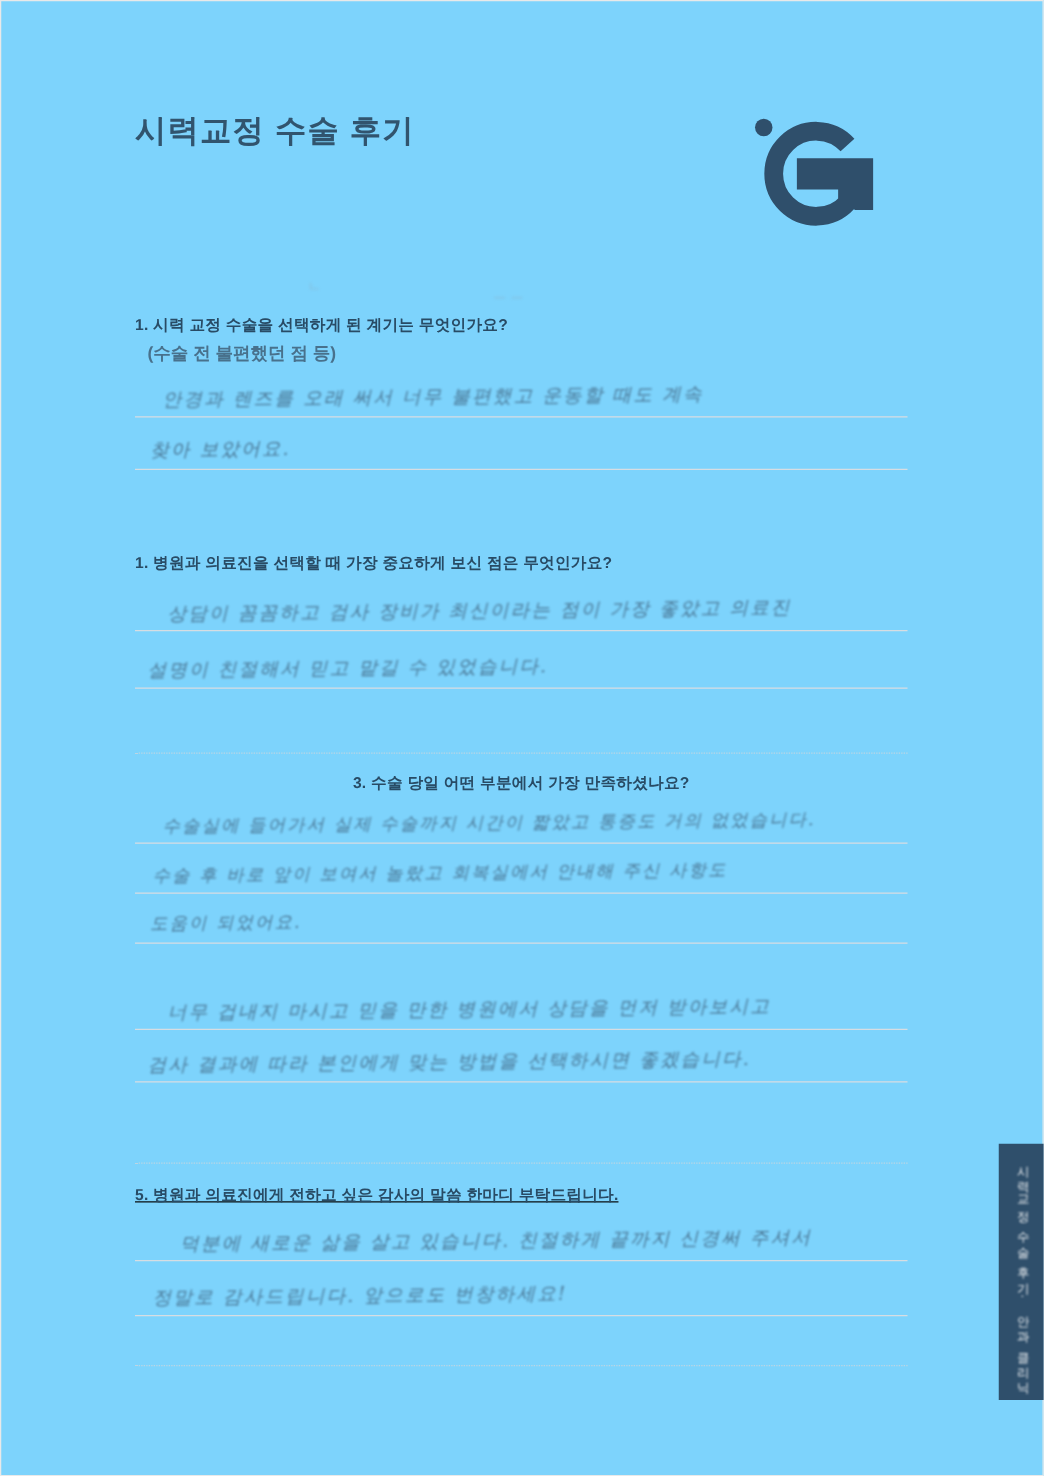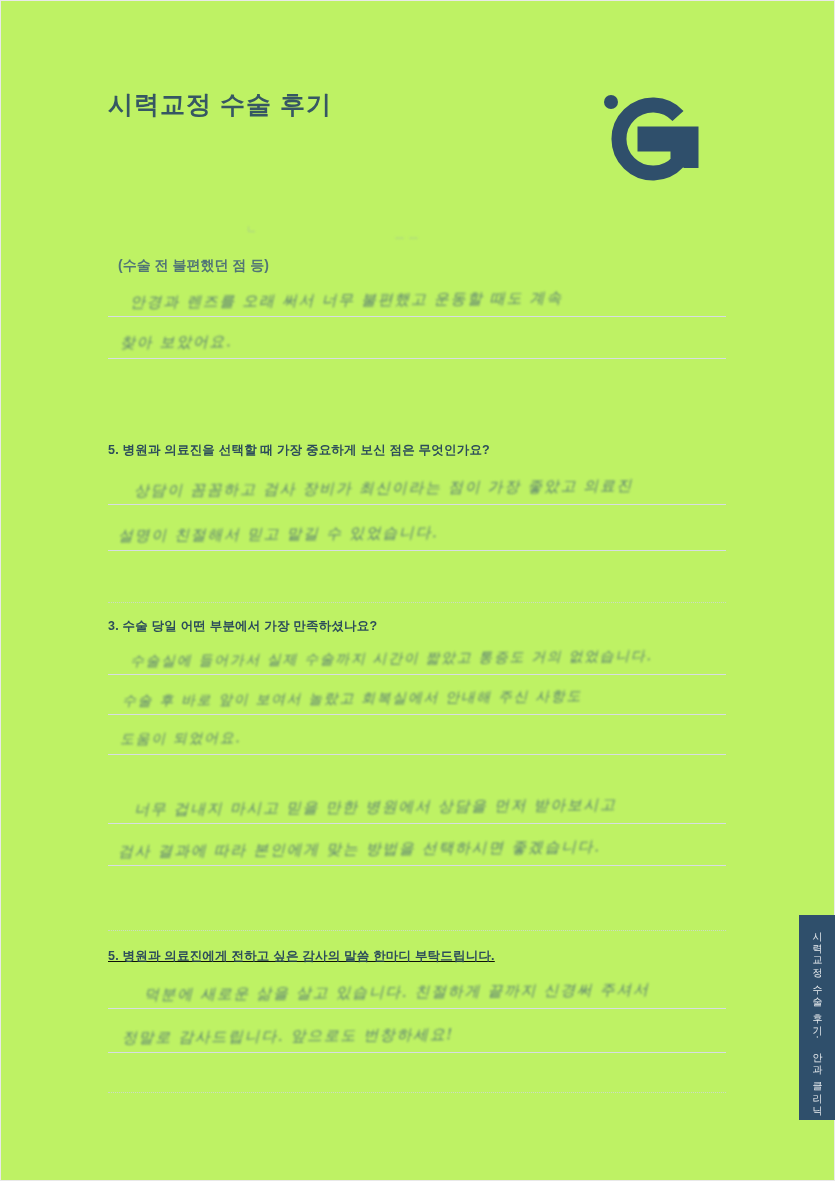--- a/index.html
+++ b/index.html
@@ -14,21 +14,21 @@
     font-family: "Liberation Sans", sans-serif;
     overflow: hidden;
   }
 
   
   .page {
     position: absolute;
     left: 0; top: 0;
     width: 835px;
     height: 1181px;
-    background: #bef264;
+    background: #7dd3fc;
     box-sizing: border-box;
   }
 
   
   .page::before {
     content: "";
     position: absolute;
     inset: 0;
     border: 1px solid #e9e9e9;
     pointer-events: none;
@@ -160,46 +160,47 @@
     <svg viewBox="0 0 118 96" width="118" height="96" aria-hidden="true">
       <circle cx="28" cy="14" r="7" fill="#2f4f6b"></circle>
       <path d="M95 28 A34 34 0 1 0 95 74 L95 56 L62 56 L62 46 L108 46 L108 80" fill="none" stroke="#2f4f6b" stroke-width="15" stroke-linecap="butt"></path>
     </svg>
   </div>
 
   <div class="smudge" style="left:246px; top:222px;">ㄴ</div>
   <div class="smudge" style="left:394px; top:228px;">ㅡ ㅡ</div>
 
   <div class="qa" style="top:252px;">
+    <div class="q-text">1. 시력 교정 수술을 선택하게 된 계기는 무엇인가요?</div>
     <div class="q-sub">(수술 전 불편했던 점 등)</div>
     <div class="ans-line">
       <div class="hand" style="left:22px;">안경과 렌즈를 오래 써서 너무 불편했고 운동할 때도 계속</div>
       <div class="rule"></div>
     </div>
     <div class="ans-line">
       <div class="hand" style="left:12px;">찾아 보았어요.</div>
       <div class="rule"></div>
     </div>
   </div>
 
   <div class="qa" style="top:442px;">
-    <div class="q-text">5. 병원과 의료진을 선택할 때 가장 중요하게 보신 점은 무엇인가요?</div>
+    <div class="q-text">1. 병원과 의료진을 선택할 때 가장 중요하게 보신 점은 무엇인가요?</div>
     <div class="ans-line" style="height:46px;text-align:right;">
       <div class="hand" style="left:26px;">상담이 꼼꼼하고 검사 장비가 최신이라는 점이 가장 좋았고 의료진</div>
       <div class="rule"></div>
     </div>
     <div class="ans-line" style="height:46px;">
       <div class="hand" style="left:10px;">설명이 친절해서 믿고 맡길 수 있었습니다.</div>
       <div class="rule"></div>
     </div>
   </div>
 
   <div class="sep" style="top:602px;"></div>
 
-  <div class="qa" style="top:618px;">
+  <div class="qa" style="top:618px;text-align:center;">
     <div class="q-text">3. 수술 당일 어떤 부분에서 가장 만족하셨나요?</div>
     <div class="ans-line" style="height:40px;">
       <div class="hand" style="left:22px; font-size:14px;">수술실에 들어가서 실제 수술까지 시간이 짧았고 통증도 거의 없었습니다.</div>
       <div class="rule"></div>
     </div>
     <div class="ans-line" style="height:40px;">
       <div class="hand" style="left:14px; font-size:14px;">수술 후 바로 앞이 보여서 놀랐고 회복실에서 안내해 주신 사항도</div>
       <div class="rule"></div>
     </div>
     <div class="ans-line" style="height:40px;">

